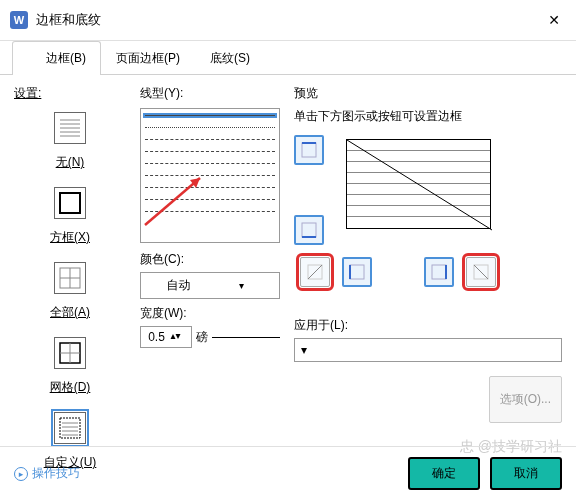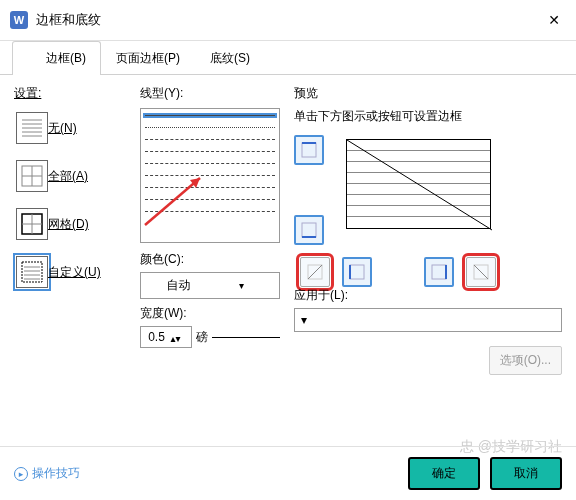--- a/index.html
+++ b/index.html
@@ -7,53 +7,53 @@
 .titlebar { display: flex; align-items: center; padding: 8px 10px; border-bottom: 1px solid #e0e0e0; }
 .app-icon { width: 18px; height: 18px; background: #4472c4; border-radius: 3px; display: flex; align-items: center; justify-content: center; color: #fff; font-weight: bold; font-size: 11px; margin-right: 8px; }
 .title { flex: 1; font-size: 13px; }
 .close { width: 24px; height: 24px; display: flex; align-items: center; justify-content: center; cursor: pointer; font-size: 14px; }
 .tabs { display: flex; padding: 0 12px; border-bottom: 1px solid #d0d0d0; }
 .tab { padding: 8px 14px; cursor: pointer; border: 1px solid transparent; border-bottom: none; margin-bottom: -1px; }
 .tab.active { border-color: #d0d0d0; background: #fff; border-radius: 3px 3px 0 0; padding-left: 33px; }
 .content { display: flex; padding: 10px 14px 0; gap: 14px; height: 385px; }
 .col1 { width: 112px; text-decoration: underline; }
 .section-label { margin-bottom: 6px; }
-.setting-item { display: flex; align-items: center; gap: 0; padding: 4px 2px; cursor: pointer; margin-bottom: 8px; }
+.setting-item { display: flex; align-items: center; gap: 10px; padding: 4px 2px; cursor: pointer; margin-bottom: 8px; flex-direction: column; }
 .setting-item.selected .setting-icon { outline: 2px solid #4a90d9; outline-offset: 1px; }
 .setting-icon { width: 32px; height: 32px; border: 1px solid #666; background: #fff; display: flex; align-items: center; justify-content: center; }
 .setting-icon svg { width: 24px; height: 24px; }
 .col2 { width: 140px; }
 .linestyle-box { border: 1px solid #999; height: 135px; padding: 6px 4px; overflow: hidden; display: flex; flex-direction: column; gap: 11px; margin-bottom: 8px; }
 .linestyle-box.selected-first .ls:first-child { outline: 2px solid #4a90d9; }
 .ls { height: 0; border-top-width: 1px; border-top-color: #444; }
 .field-label { margin-bottom: 4px; margin-top: 4px; }
 .select { border: 1px solid #999; padding: 4px 6px; display: flex; align-items: center; cursor: pointer; margin-bottom: 6px; }
 .select span { flex: 1; text-align: center; }
 .select .arrow, .stepper .arrow { font-size: 10px; }
 .width-row { display: flex; align-items: center; gap: 4px; }
-.stepper { border: 1px solid #999; padding: 3px 6px; display: flex; align-items: flex-end; width: 52px; }
+.stepper { border: 1px solid #999; padding: 3px 6px; display: flex; align-items: flex-start; width: 52px; }
 .stepper span { flex: 1; text-align: center; }
 .width-line { flex: 1; height: 0; border-top: 1px solid #000; }
 .col3 { flex: 1; }
 .preview-hint { margin: 4px 0 10px; }
 .preview-area { position: relative; }
 .preview-box { position: absolute; left: 52px; top: 4px; width: 145px; height: 90px; border: 1.5px solid #000; }
 .preview-box .hline { border-top: 1px solid #888; }
 .preview-box .diag { position: absolute; inset: 0; }
 .btn-side { width: 30px; height: 30px; border: 1px solid #aaa; background: #f5f9fd; display: flex; align-items: center; justify-content: center; cursor: pointer; border-radius: 2px; }
 .btn-side.selected { border: 2px solid #4a90d9; background: #eaf3fc; }
 .btn-side.highlight { outline: 3px solid #e03030; outline-offset: 1px; }
 .btn-side svg { width: 18px; height: 18px; }
 .left-buttons { display: flex; flex-direction: column; gap: 50px; margin-bottom: 12px; }
 .bottom-buttons { display: flex; gap: 12px; margin-top: 12px; margin-left: 6px; }
 .bottom-buttons .btn-side:nth-child(3) { margin-left: 40px; }
-.apply-row { }
+.apply-row { margin-top: 30px; }
 .apply-select { border: 1px solid #999; padding: 4px 6px; display: flex; align-items: center; cursor: pointer; margin-top: 4px; }
 .apply-select span { flex: 1; }
-.options-btn { float: right; margin-top: 14px; padding: 5px 10px; border: 1px solid #ccc; background: #f6f6f6; color: #999; border-radius: 2px; cursor: default; }
+.options-btn { float: right; margin-top: 14px; padding: 14px 10px; border: 1px solid #ccc; background: #f6f6f6; color: #999; border-radius: 2px; cursor: default; }
 .footer { position: absolute; bottom: 0; left: 0; right: 0; display: flex; align-items: center; padding: 10px 14px; border-top: 1px solid #e0e0e0; }
 .tips { color: #4a90d9; cursor: pointer; display: flex; align-items: center; gap: 4px; }
 .tips-icon { width: 14px; height: 14px; border: 1.5px solid #4a90d9; border-radius: 50%; display: flex; align-items: center; justify-content: center; font-size: 9px; }
 .footer-btns { margin-left: auto; display: flex; gap: 10px; }
 .btn { padding: 6px 22px; border: 2px solid #000000; background: #14b8a6; border-radius: 3px; cursor: pointer; }
 .watermark { position: absolute; right: 14px; bottom: 44px; color: #ccc; font-size: 14px; }
 .arrow-annotation { position: absolute; pointer-events: none; }
 </style>
 </head>
 <body>
@@ -77,20 +77,28 @@
       <div class="setting-icon">
           <svg>
             <line x1="2" y1="4" x2="22" y2="4" stroke="#888"></line>
             <line x1="2" y1="8" x2="22" y2="8" stroke="#888"></line>
             <line x1="2" y1="12" x2="22" y2="12" stroke="#888"></line>
             <line x1="2" y1="16" x2="22" y2="16" stroke="#888"></line>
             <line x1="2" y1="20" x2="22" y2="20" stroke="#888"></line>
           </svg>
         </div>
       <span>无(N)</span>
+    </div>
+    <div class="setting-item">
+      <div class="setting-icon">
+          <svg>
+            <rect x="2" y="2" width="20" height="20" fill="none" stroke="#000" stroke-width="2"></rect>
+          </svg>
+        </div>
+      <span>方框(X)</span>
     </div>
     <div class="setting-item">
       <div class="setting-icon">
           <svg>
             <rect x="2" y="2" width="20" height="20" fill="none" stroke="#888"></rect>
             <line x1="12" y1="2" x2="12" y2="22" stroke="#888"></line>
             <line x1="2" y1="12" x2="22" y2="12" stroke="#888"></line>
           </svg>
         </div>
       <span>全部(A)</span>

